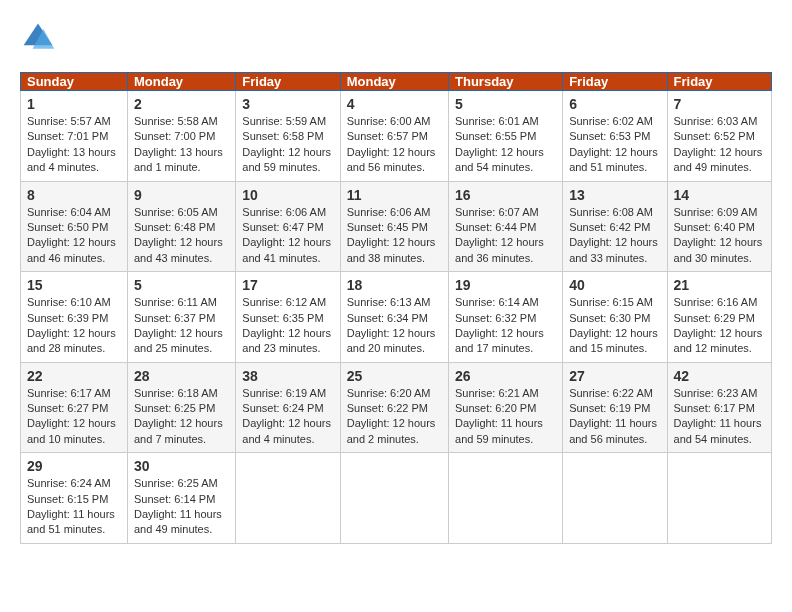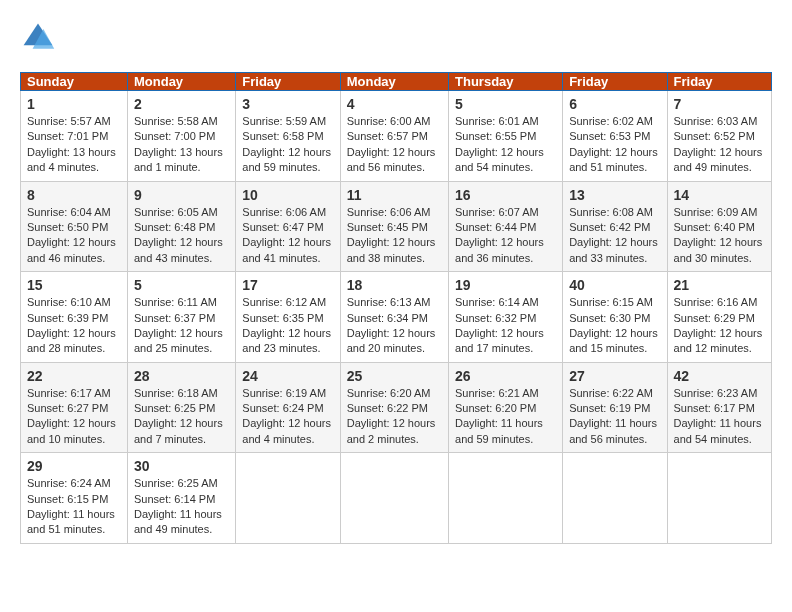--- a/index.html
+++ b/index.html
@@ -211,21 +211,21 @@
       <tr>
         <td>
           <div class="day-number">22</div>
           <div class="day-info">Sunrise: 6:17 AM<br>Sunset: 6:27 PM<br>Daylight: 12 hours and 10 minutes.</div>
         </td>
         <td>
           <div class="day-number">28</div>
           <div class="day-info">Sunrise: 6:18 AM<br>Sunset: 6:25 PM<br>Daylight: 12 hours and 7 minutes.</div>
         </td>
         <td>
-          <div class="day-number">24</div>
+          <div class="day-number">38</div>
           <div class="day-info">Sunrise: 6:19 AM<br>Sunset: 6:24 PM<br>Daylight: 12 hours and 4 minutes.</div>
         </td>
         <td>
           <div class="day-number">25</div>
           <div class="day-info">Sunrise: 6:20 AM<br>Sunset: 6:22 PM<br>Daylight: 12 hours and 2 minutes.</div>
         </td>
         <td>
           <div class="day-number">26</div>
           <div class="day-info">Sunrise: 6:21 AM<br>Sunset: 6:20 PM<br>Daylight: 11 hours and 59 minutes.</div>
         </td>

